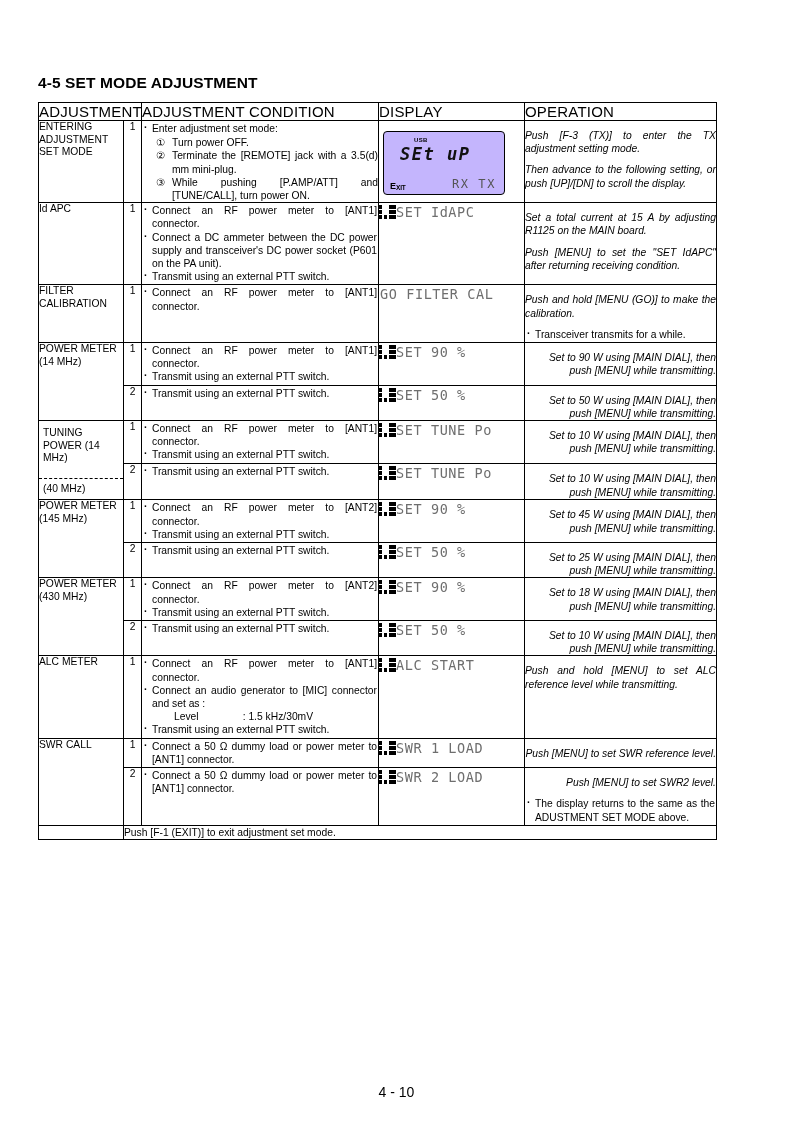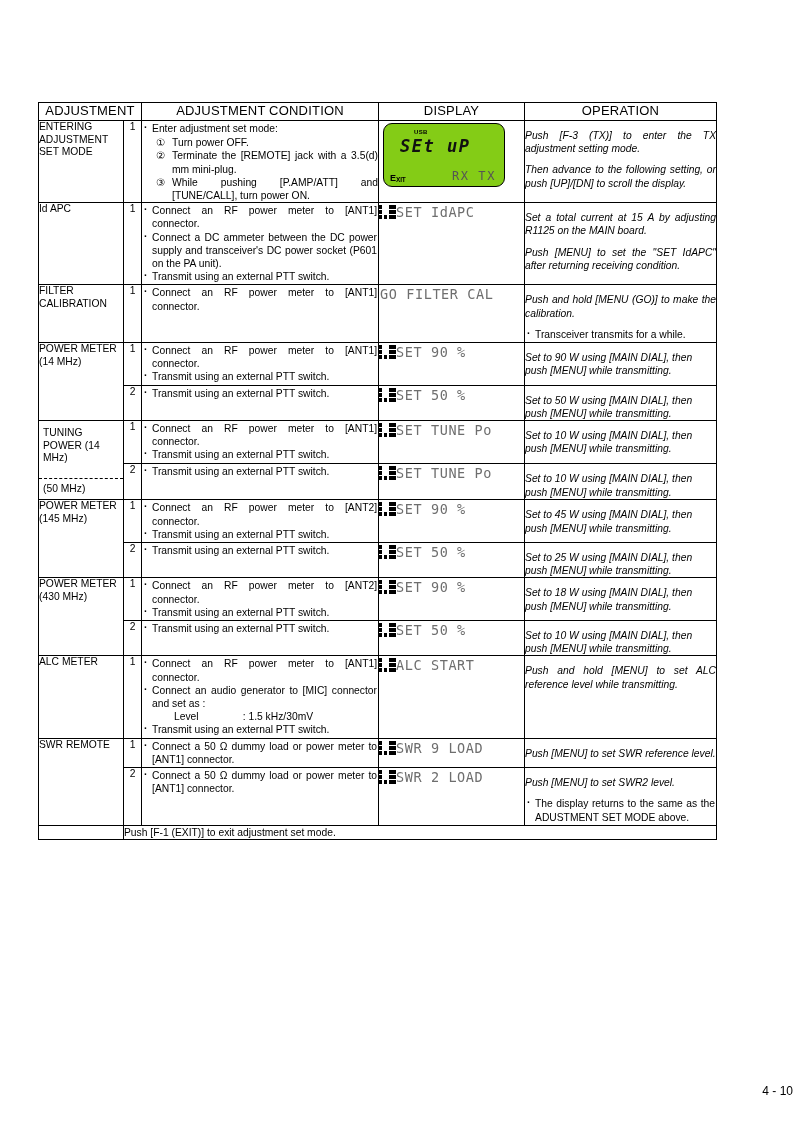--- a/index.html
+++ b/index.html
@@ -40,22 +40,22 @@
     table-layout: fixed;
   }
   table.adj td, table.adj th {
     border: 1px solid #000;
     vertical-align: top;
     padding: 0;
     font-weight: normal;
   }
   
   .hdr td {
-    text-align: center;
-    font-size: 13px;
+    text-align: left;
+    font-size: 15px;
     font-weight: bold;
     padding: 5px 0 5px 0;
     height: 17px;
     letter-spacing: 0.2px;
   }
   
   col.c-name  { width: 85px; }
   col.c-step  { width: 18px; }
   col.c-cond  { width: 237px; }
   col.c-disp  { width: 146px; }
@@ -135,46 +135,46 @@
     padding-left: 22px;
     white-space: pre;
   }
   p.para {
     margin: 8px 0 8px 0;
     text-align: justify;
     text-justify: inter-word;
     font-style: italic;
   }
   p.para:last-child { margin-bottom: 0; }
-  p.para.nojust { text-align: left; }
+  p.para.nojust { text-align: right; }
 
   
   td.name.split {
     padding: 0;
   }
   td.name.split .top {
     padding: 6px 2px 13px 4px;
     border-bottom: 1px dashed #000;
     line-height: 12.6px;
   }
   td.name.split .bot {
     padding: 4px 2px 4px 4px;
     line-height: 12.6px;
   }
 
   
   .lcd-panel {
     width: 122px;
     height: 64px;
     border: 1.6px solid #000;
-    border-radius: 9px;
+    border-radius: 4px;
     box-sizing: border-box;
     position: relative;
-    margin: 2px 0 2px 4px;
-    background: #84cc16;
+    margin: 10px 0 2px 4px;
+    background: #c4b5fd;
   }
   .lcd-usb {
     position: absolute;
     left: 30px;
     top: 5px;
     font-size: 6px;
     font-weight: bold;
     letter-spacing: 0.3px;
   }
   .lcd-main {
@@ -236,29 +236,30 @@
     margin-left: 0;
   }
   .seg-line.plain { padding-left: 1px; align-items: center; }
 
   
   .page-num {
     position: absolute;
     left: 0;
     right: 0;
     top: 1084px;
-    text-align: right;
-    font-size: 12px;
+    text-align: center;
+    font-size: 14px;
   }
 </style>
 </head>
 <body>
 
 <div class="page">
 
+  <div class="section-title">4-5 SET MODE ADJUSTMENT</div>
 
   <table class="adj">
     <colgroup>
       <col class="c-name">
         <col class="c-step">
         <col class="c-cond">
         <col class="c-disp">
         <col class="c-oper">
     </colgroup>
     <tbody>
@@ -403,21 +404,21 @@
           </div>
         </td>
         <td class="oper">
           <p class="para nojust">Set to 50 W using [MAIN DIAL], then push [MENU] while transmitting.</p>
         </td>
       </tr>
 
       <tr>
         <td class="name split" rowspan="2">
           <div class="top">TUNING POWER (14 MHz)</div>
-          <div class="bot">(50 MHz)</div>
+          <div class="bot">(40 MHz)</div>
         </td>
         <td class="step">1</td>
         <td class="cond">
           <ul class="b">
             <li>Connect an RF power meter to [ANT1] connector.</li>
             <li>Transmit using an external PTT switch.</li>
           </ul>
         </td>
         <td class="disp">
           <div class="seg-line">
@@ -609,41 +610,41 @@
             </span>
             <span class="seg-text">ALC START</span>
           </div>
         </td>
         <td class="oper">
           <p class="para">Push and hold [MENU] to set ALC reference level while transmitting.</p>
         </td>
       </tr>
 
       <tr>
-        <td class="name" rowspan="2">SWR REMOTE</td>
+        <td class="name" rowspan="2">SWR CALL</td>
         <td class="step">1</td>
         <td class="cond">
           <ul class="b">
             <li>Connect a 50 Ω dummy load or power meter to [ANT1] connector.</li>
           </ul>
         </td>
         <td class="disp">
           <div class="seg-line">
             <span class="seg-icon">
               <svg width="17" height="14" viewBox="0 0 17 14">
                   <rect x="0" y="0" width="3" height="4" fill="#000"></rect>
                   <rect x="0" y="5" width="3" height="4" fill="#000"></rect>
                   <rect x="0" y="10" width="3" height="4" fill="#000"></rect>
                   <rect x="5" y="10" width="3" height="4" fill="#000"></rect>
                   <rect x="10" y="0" width="7" height="4" fill="#000"></rect>
                   <rect x="10" y="5" width="7" height="4" fill="#000"></rect>
                   <rect x="10" y="10" width="7" height="4" fill="#000"></rect>
                 </svg>
             </span>
-            <span class="seg-text">SWR 9 LOAD</span>
+            <span class="seg-text">SWR 1 LOAD</span>
           </div>
         </td>
         <td class="oper">
           <p class="para nojust">Push [MENU] to set SWR reference level.</p>
         </td>
       </tr>
       <tr>
         <td class="step">2</td>
         <td class="cond">
           <ul class="b">

